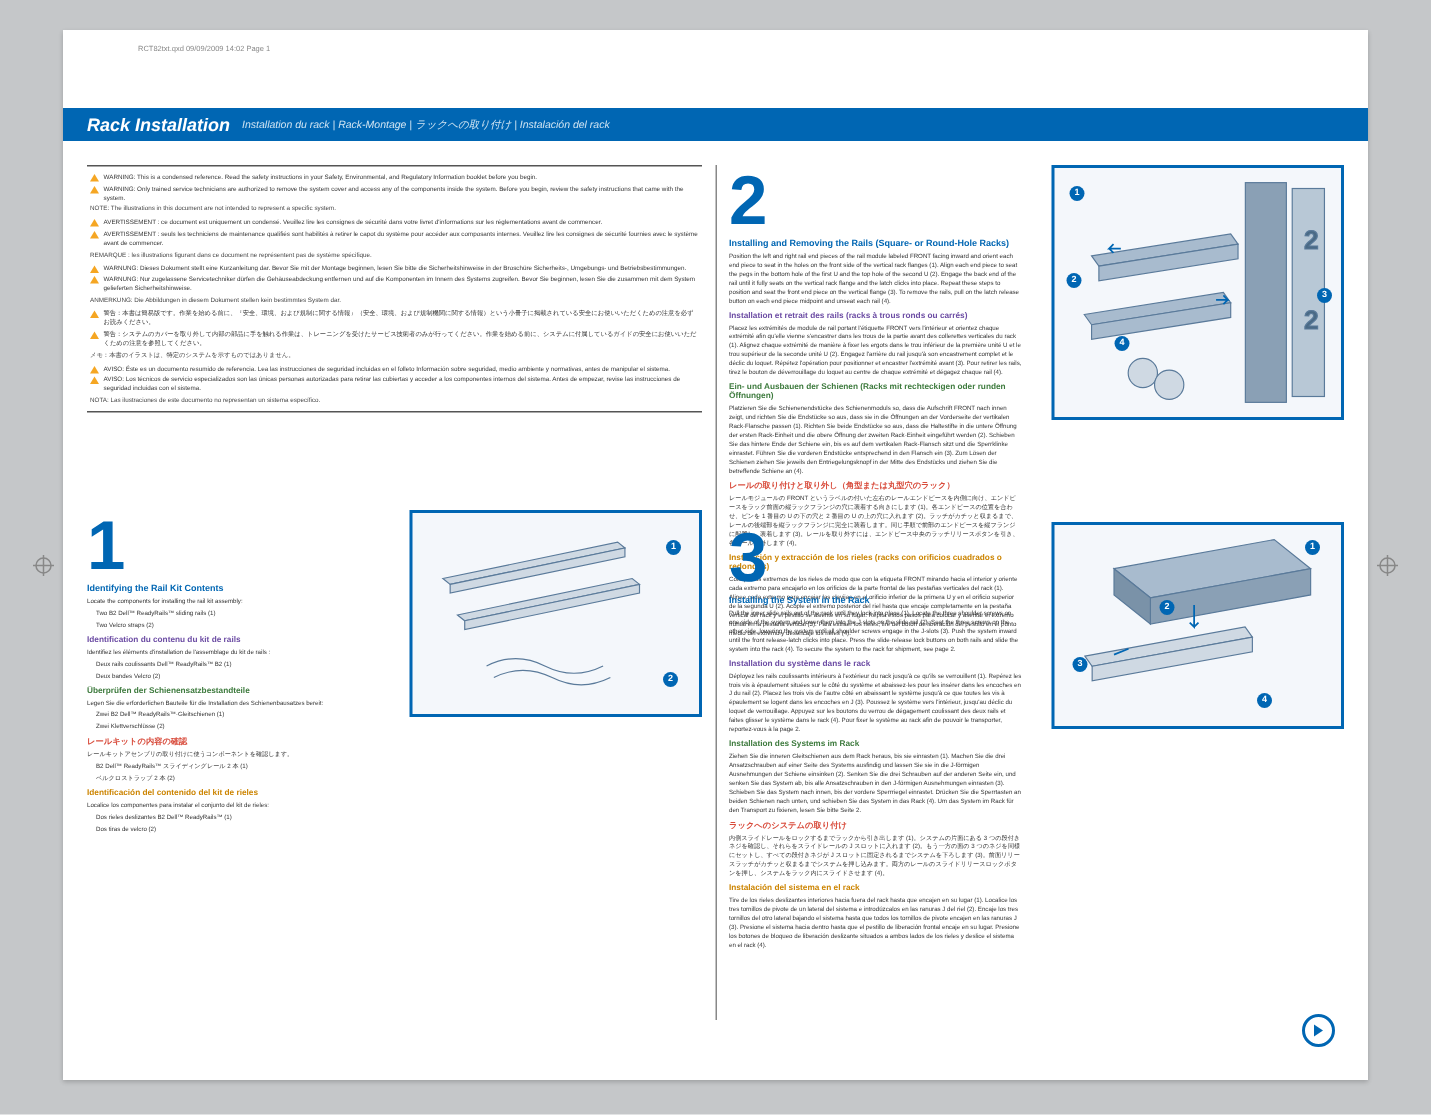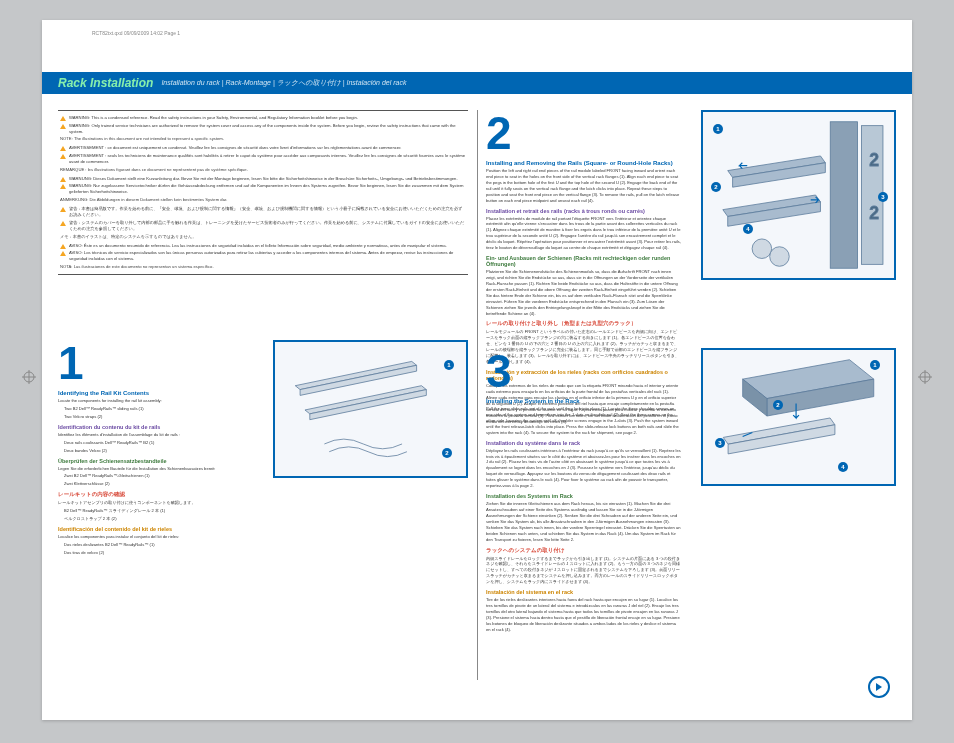--- a/index.html
+++ b/index.html
@@ -1,20 +1,20 @@
 <!DOCTYPE html>
 <html><head>
 <meta charset="utf-8">
 <style>
   * { margin:0; padding:0; box-sizing:border-box; }
   body { width:954px; height:743px; background:#c5c7c9; font-family:Arial,Helvetica,sans-serif; position:relative; overflow:hidden; }
   .page { position:absolute; left:42px; top:20px; width:870px; height:700px; background:#fff; box-shadow:0 1px 3px rgba(0,0,0,.2); }
   .runhead { position:absolute; left:50px; top:10px; font-size:5px; color:#888; }
   .banner { position:absolute; left:0; top:52px; width:100%; height:22px; background:#0066b3; display:flex; align-items:center; padding-left:16px; }
-  .banner-title { color:#86efac; font-size:12px; font-weight:bold; font-style:italic; margin-right:8px; }
+  .banner-title { color:#ffffff; font-size:12px; font-weight:bold; font-style:italic; margin-right:8px; }
   .banner-sub { color:#cfe4f2; font-size:7px; font-style:italic; }
   .cols { position:absolute; top:90px; left:16px; right:16px; bottom:20px; display:flex; gap:18px; }
   .col { flex:1; position:relative; }
   .vrule { position:absolute; left:50%; top:90px; bottom:40px; width:0; border-left:1px solid #888; }
   .warnbox { border-top:1px solid #555; border-bottom:1px solid #555; padding:4px 2px; font-size:4.2px; line-height:1.45; color:#333; margin-bottom:12px; }
   .warn-line { display:flex; align-items:flex-start; gap:3px; margin-bottom:1.5px; }
   .tri { width:0;height:0;border-left:3px solid transparent;border-right:3px solid transparent;border-bottom:5px solid #f5a623; flex:0 0 auto; margin-top:1px; }
   .note { color:#444; }
   .bignum { font-size:46px; font-weight:bold; color:#0066b3; line-height:1; font-family:Arial,sans-serif; }
   .sect-h-en { font-size:6px; font-weight:bold; color:#0066b3; margin:4px 0 2px; }

